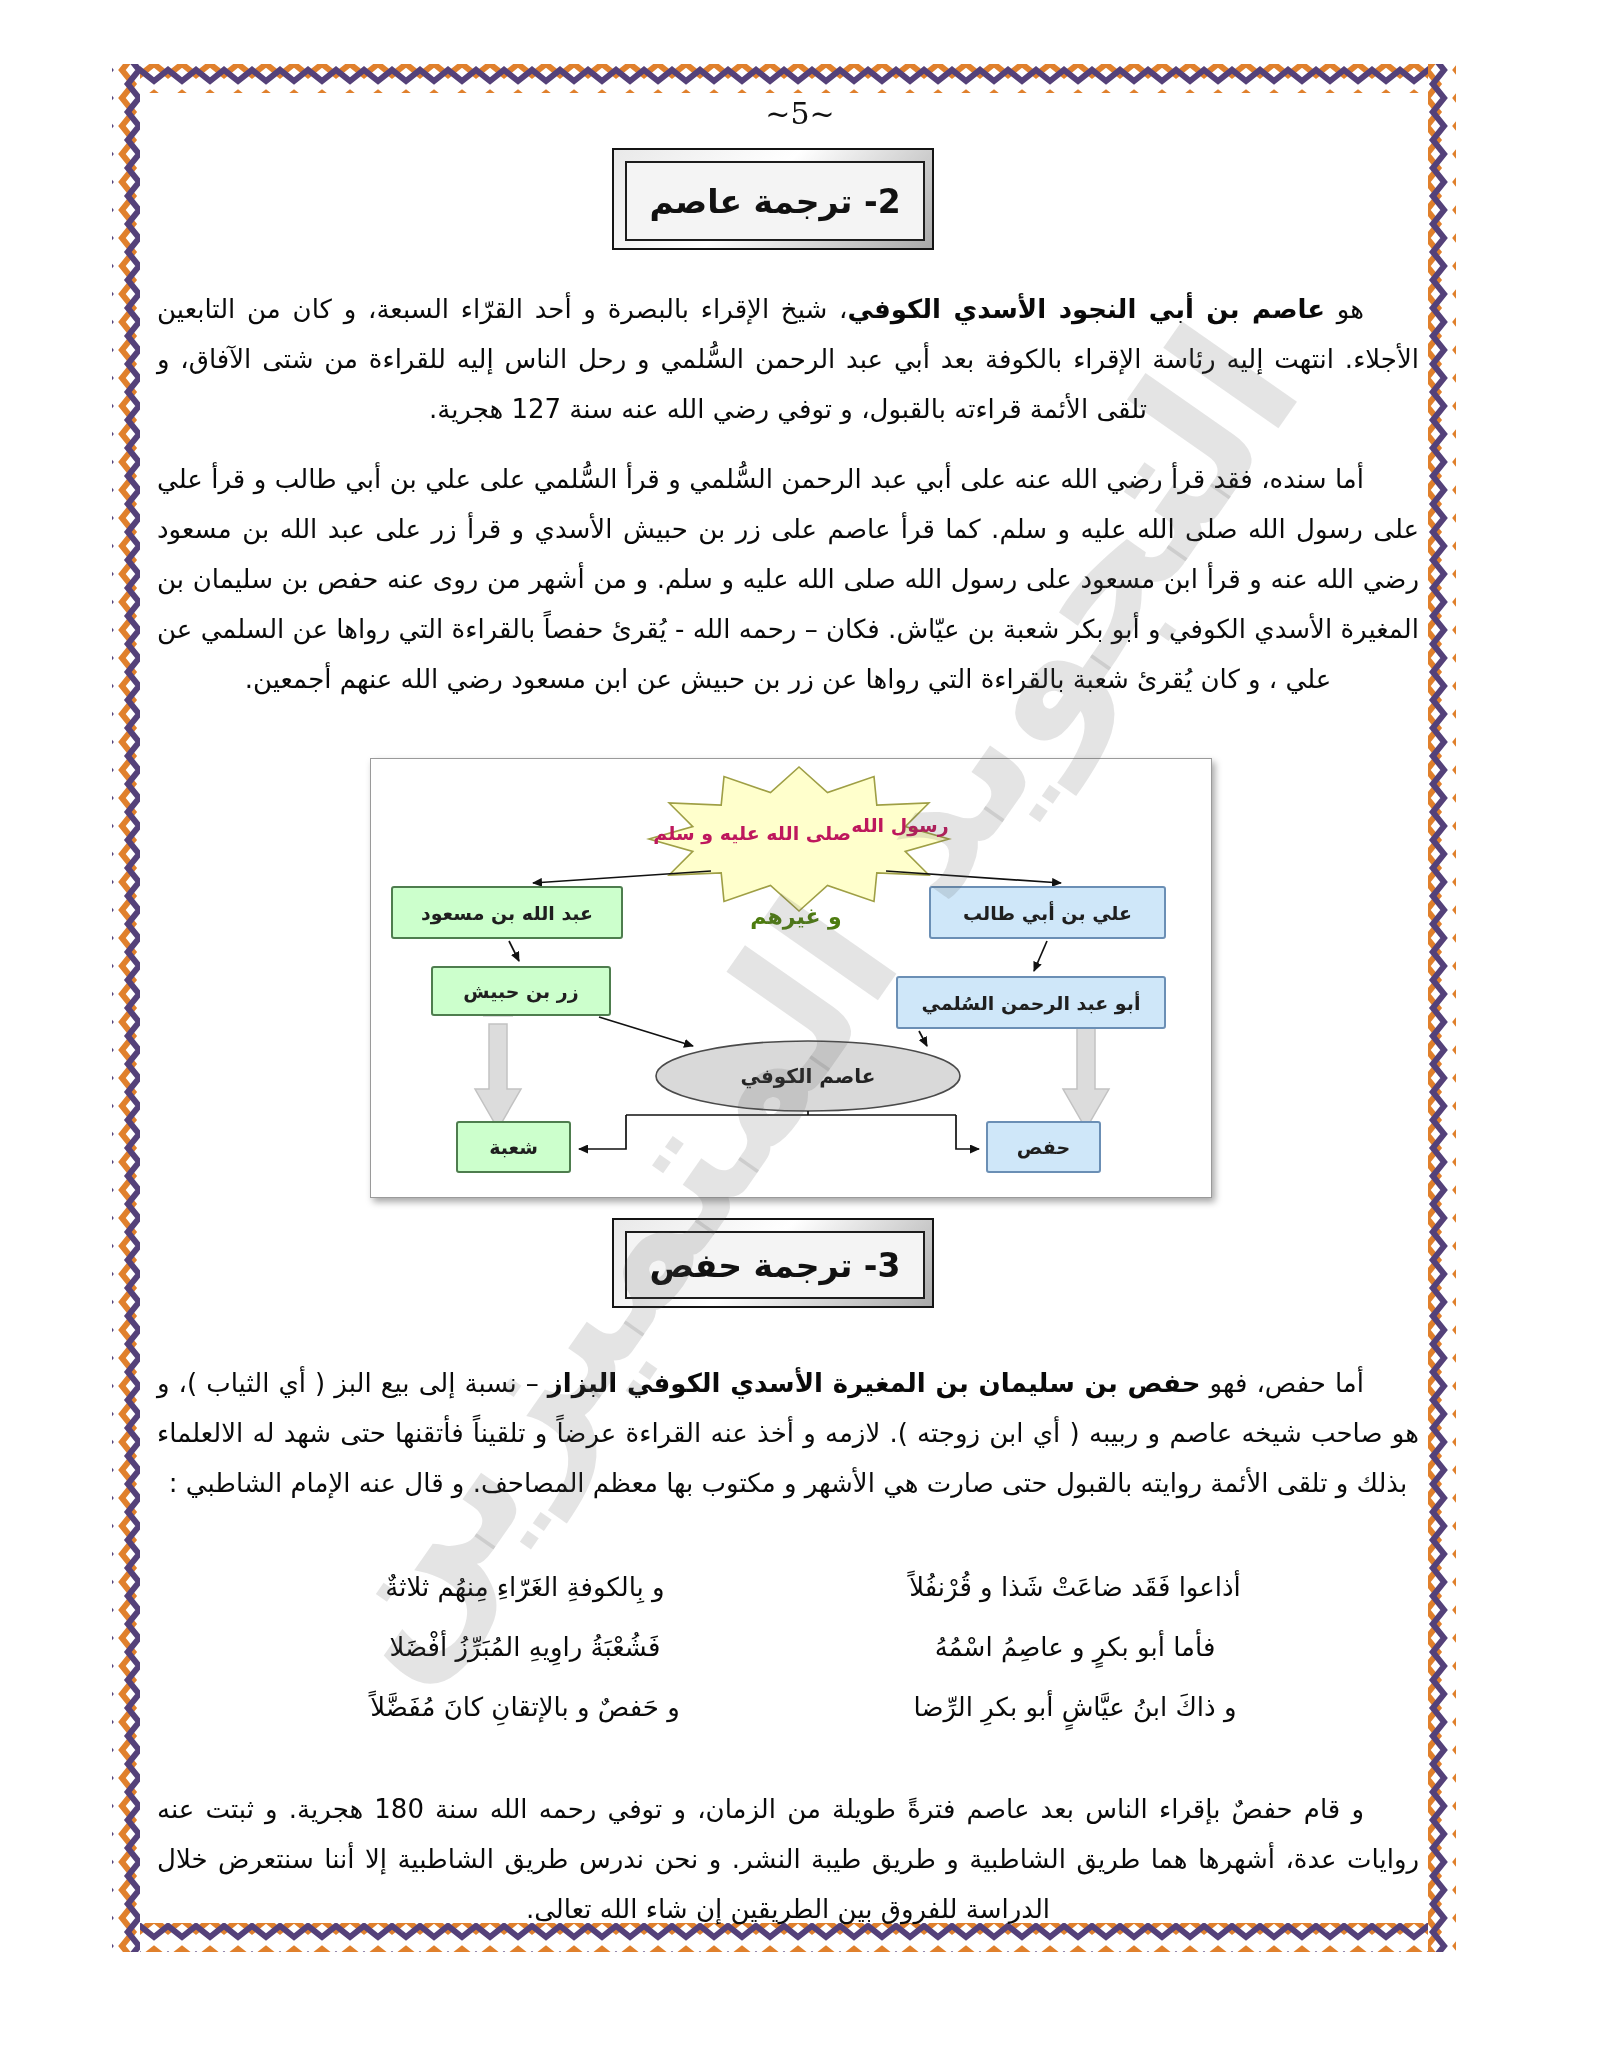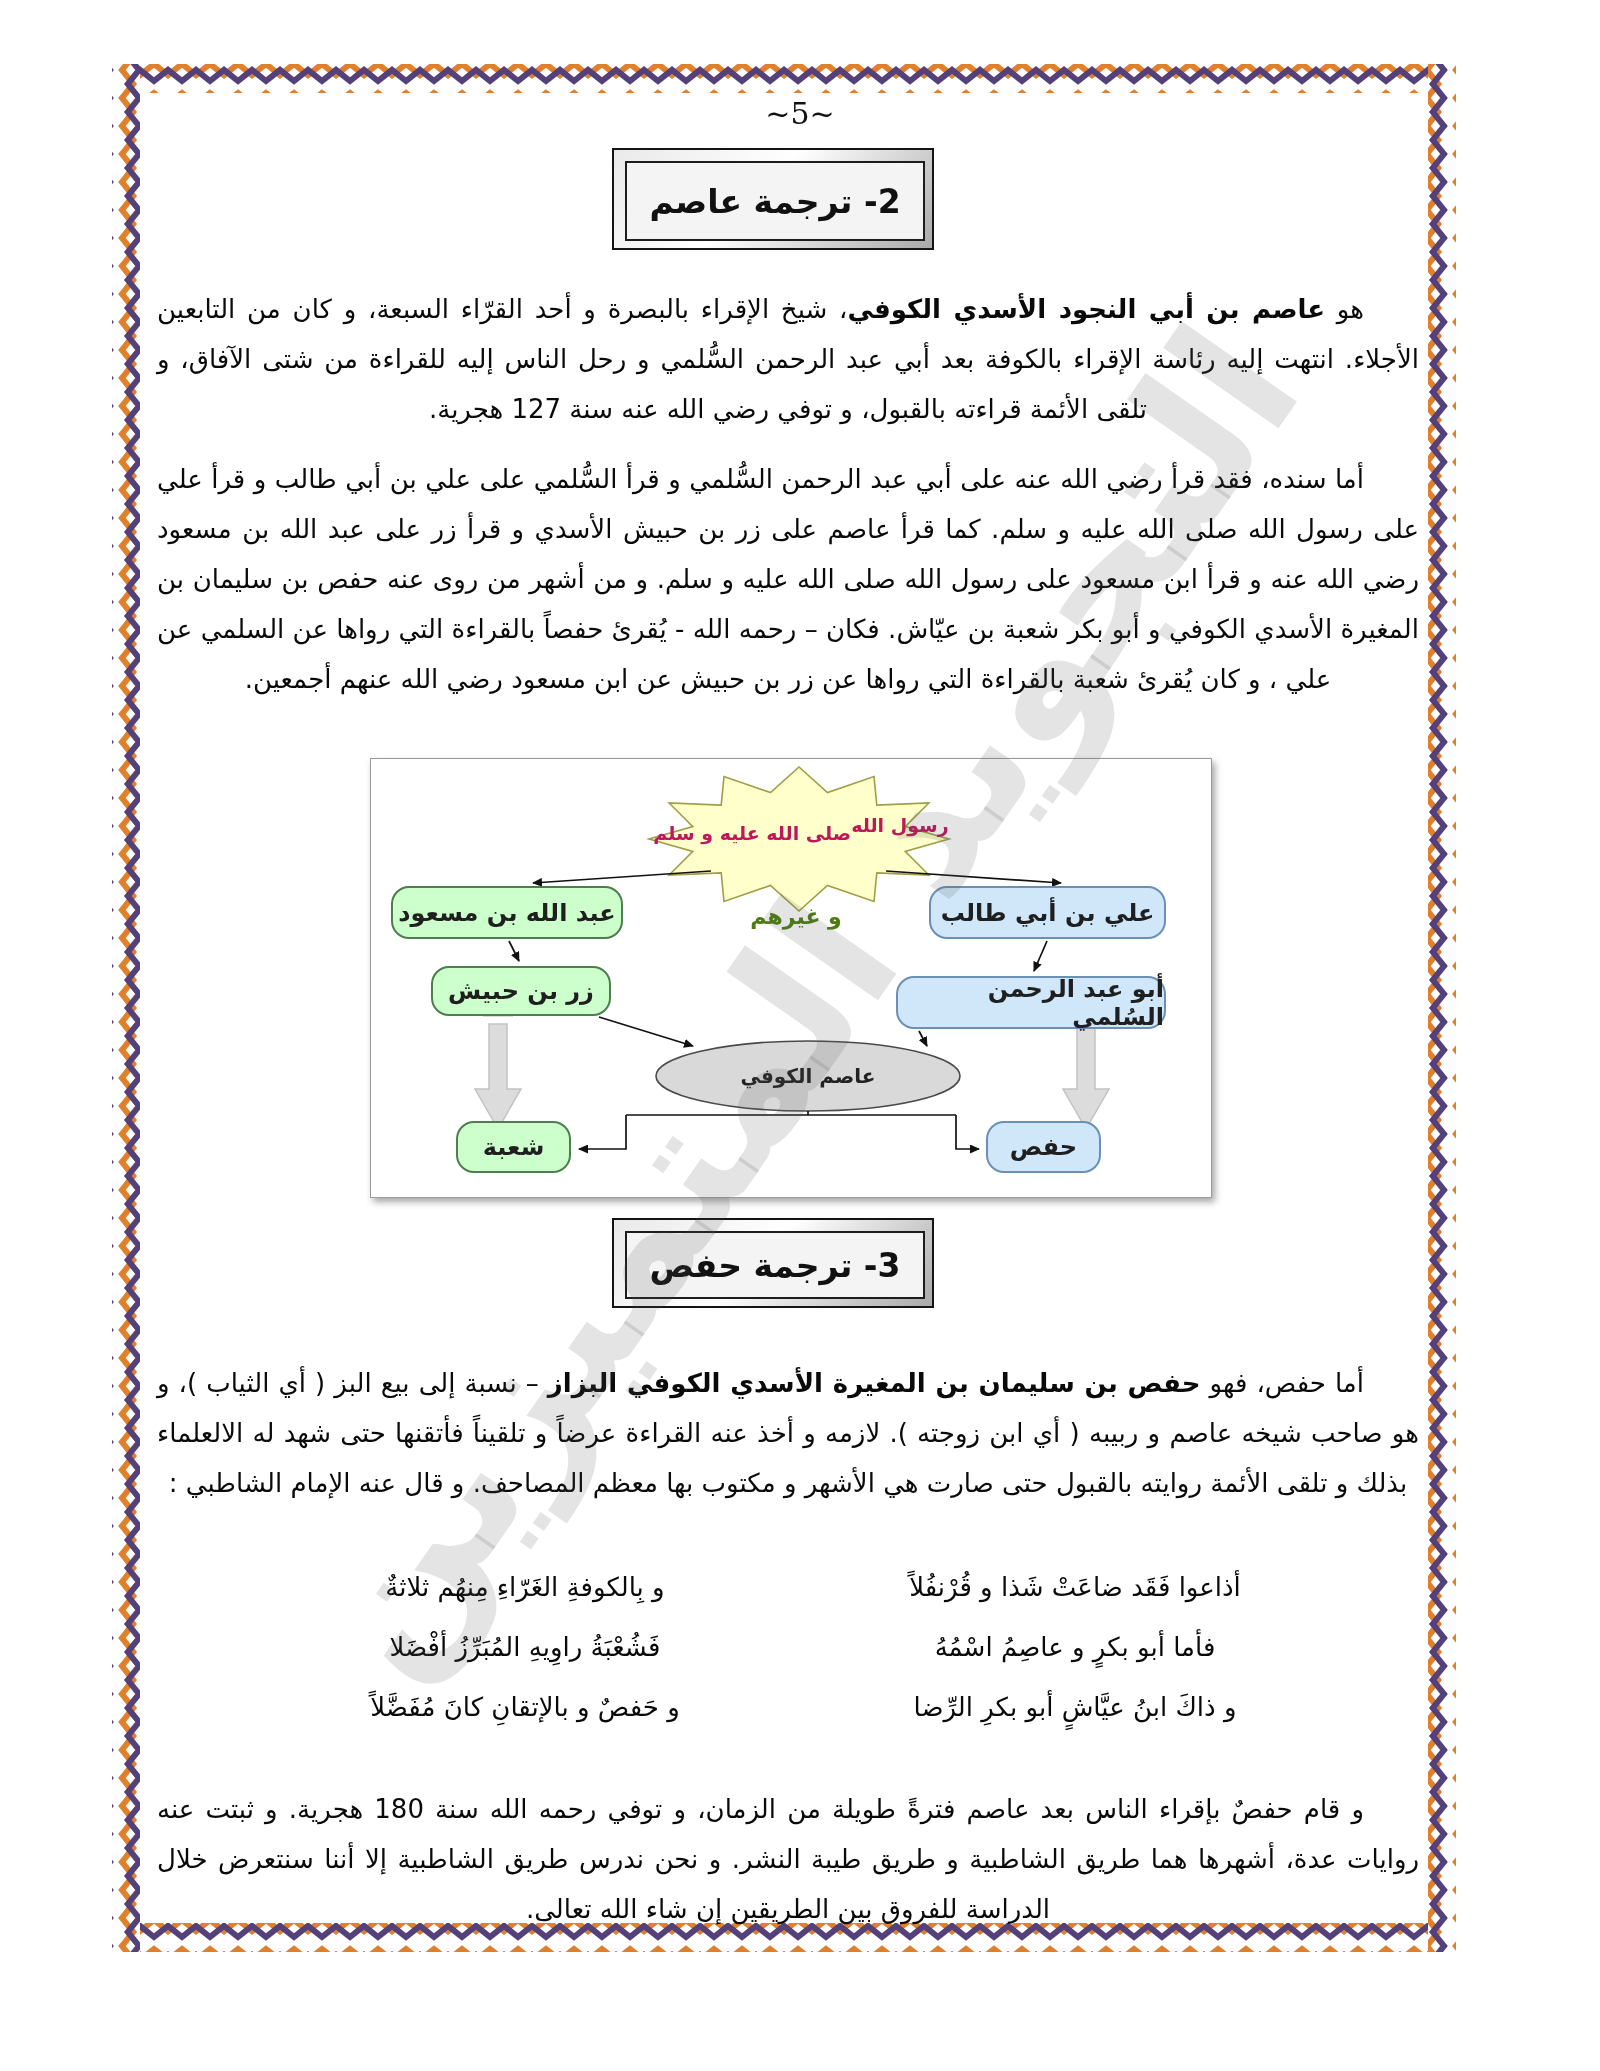--- a/index.html
+++ b/index.html
@@ -29,22 +29,22 @@
   .body-para b{font-weight:bold;}
   .diagram{position:absolute;left:370px;top:758px;width:840px;height:438px;z-index:2;
         background:#fff;border:1px solid #9a9a9a;box-shadow:3px 4px 7px rgba(0,0,0,0.35);}
   .diagram-svg{position:absolute;left:0;top:0;}
   .dg-label{position:absolute;display:flex;align-items:center;justify-content:center;
         direction:rtl;font-weight:bold;color:#2b2b2b;text-align:center;}
   .star-label{left:280px;top:26px;width:300px;height:96px;font-size:19px;color:#be185d;}
   .star-label .l1{margin-bottom:16px;}
   .others-label{left:350px;top:141px;width:150px;height:32px;font-size:22px;color:#4d7c0f;}
   .ellipse-label{left:287px;top:300px;width:300px;height:34px;font-size:20px;color:#222;}
-  .node{position:absolute;border:2px solid;border-radius:18px;display:flex;align-items:center;
-        justify-content:center;direction:rtl;font-weight:bold;font-size:24px;color:#1f1f1f;box-sizing:border-box;}
+  .node{position:absolute;border:2px solid;border-radius:3px;display:flex;align-items:center;
+        justify-content:center;direction:rtl;font-weight:bold;font-size:19px;color:#1f1f1f;box-sizing:border-box;}
   .node.green{background:#ccffcc;border-color:#4e7d4e;}
   .node.blue{background:#cfe7f9;border-color:#6b8fb5;}
   .n-ibn-masoud{left:20px;top:127px;width:232px;height:53px;}
   .n-ali{left:558px;top:127px;width:237px;height:53px;}
   .n-zirr{left:60px;top:207px;width:180px;height:50px;}
   .n-sulami{left:525px;top:217px;width:270px;height:53px;}
   .n-shuba{left:85px;top:362px;width:115px;height:52px;}
   .n-hafs{left:615px;top:362px;width:115px;height:52px;}
   .poem{position:absolute;left:250px;top:1572px;width:1100px;z-index:2;direction:rtl;}
   .verse-row{display:flex;margin-bottom:30px;}

